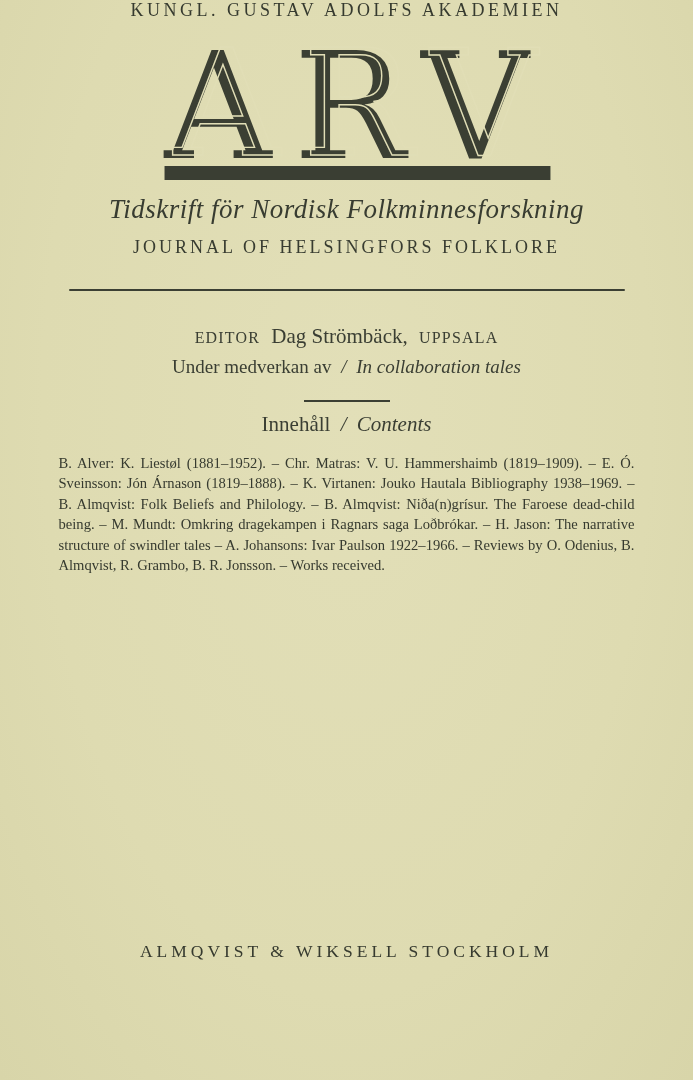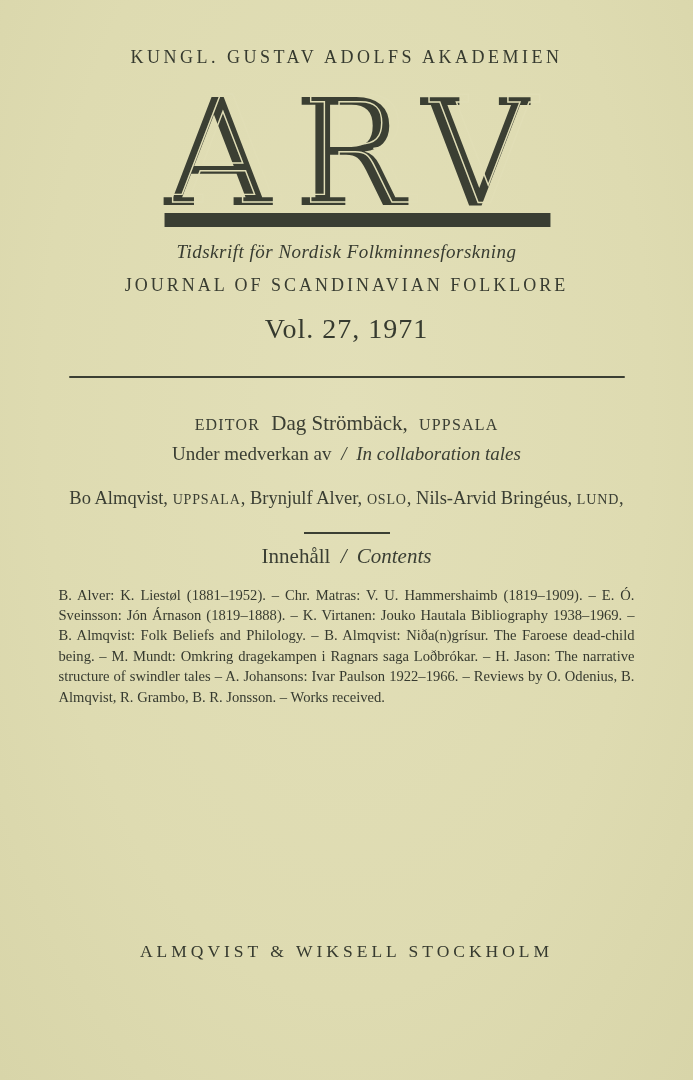--- a/index.html
+++ b/index.html
@@ -6,21 +6,20 @@
     margin: 0;
     padding: 0;
     background: #dedbb1;
   }
   .page {
     position: relative;
     width: 693px;
     height: 1080px;
     margin: 0 auto;
     box-sizing: border-box;
-    padding-top: 47px;
     overflow: hidden;
     background: radial-gradient(ellipse at 50% 38%, #e2dfb8 0%, #dedbb1 62%, #d8d5a9 100%);
     color: #3a3e33;
     font-family: "Liberation Serif", serif;
     text-align: center;
   }
 
   .academy {
     font-size: 18px;
     letter-spacing: 3.5px;
@@ -50,21 +49,21 @@
     width: 100%;
     transform: translate(-2px, -3px);
     color: transparent;
     -webkit-text-stroke: 1.4px #e1deb6;
     pointer-events: none;
   }
 
   .subtitle-sv {
     margin-top: 25px;
     font-style: italic;
-    font-size: 19px;
+    font-size: 27px;
     letter-spacing: 0.5px;
     color: #383c31;
   }
   .subtitle-en {
     margin-top: 12px;
     font-size: 18px;
     letter-spacing: 3px;
     color: #383c31;
   }
   .volume {
@@ -150,40 +149,38 @@
 
   <div class="academy">KUNGL. GUSTAV ADOLFS AKADEMIEN</div>
 
   <div class="arv-wrap">
     <div class="arv-text">ARV</div>
     <div class="arv-text arv-inline" aria-hidden="true">ARV</div>
   </div>
 
   <div class="subtitle-sv">Tidskrift för Nordisk Folkminnesforskning</div>
 
-  <div class="subtitle-en">JOURNAL OF SCANDINAVIAN FOLKLORE</div>
+  <div class="subtitle-en">JOURNAL OF HELSINGFORS FOLKLORE</div>
 
-  <div class="volume">Vol. 27, 1971</div>
 
   <div class="rule-long"></div>
 
   <div class="editor-line">
     <span class="sc-label">EDITOR</span>
     <span>Dag Strömbäck,</span>
     <span class="sc-label">UPPSALA</span>
   </div>
 
   <div class="collab-intro">
     <span>Under medverkan av</span>
     <span class="it">/</span>
     <span class="it">In collaboration tales</span>
   </div>
 
   <div class="collab-lines">
-      <div class="collab-line"><span>Bo Almqvist, </span><span class="sc">UPPSALA</span><span>, Brynjulf Alver, </span><span class="sc">OSLO</span><span>, Nils-Arvid Bringéus, </span><span class="sc">LUND</span><span>,</span></div>
     </div>
 
   <div class="rule-short"></div>
 
   <div class="contents-heading">
     <span>Innehåll</span>
     <span class="it">/</span>
     <span class="it">Contents</span>
   </div>
 

